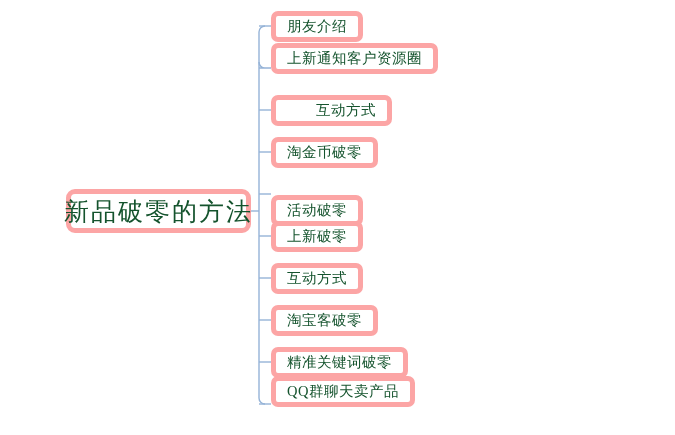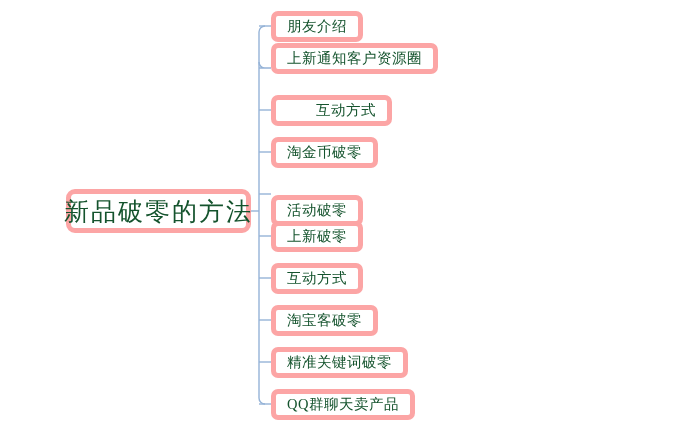--- a/index.html
+++ b/index.html
@@ -127,17 +127,17 @@
   </div>
 
   <div class="node node-child" style="top:305px;">
     <span class="node-label">淘宝客破零</span>
   </div>
 
   <div class="node node-child" style="top:347px;">
     <span class="node-label">精准关键词破零</span>
   </div>
 
-  <div class="node node-child" style="top:389px;text-align:center;">
+  <div class="node node-child" style="top:376px;text-align:center;">
     <span class="node-label">QQ群聊天卖产品</span>
   </div>
 
 </div>
 
 </body></html>

